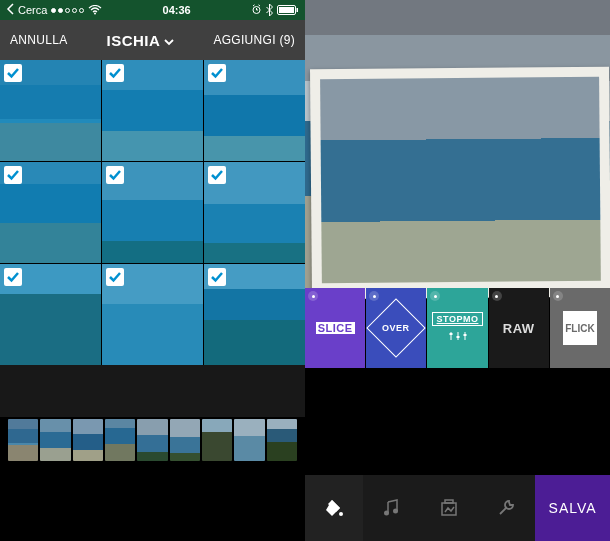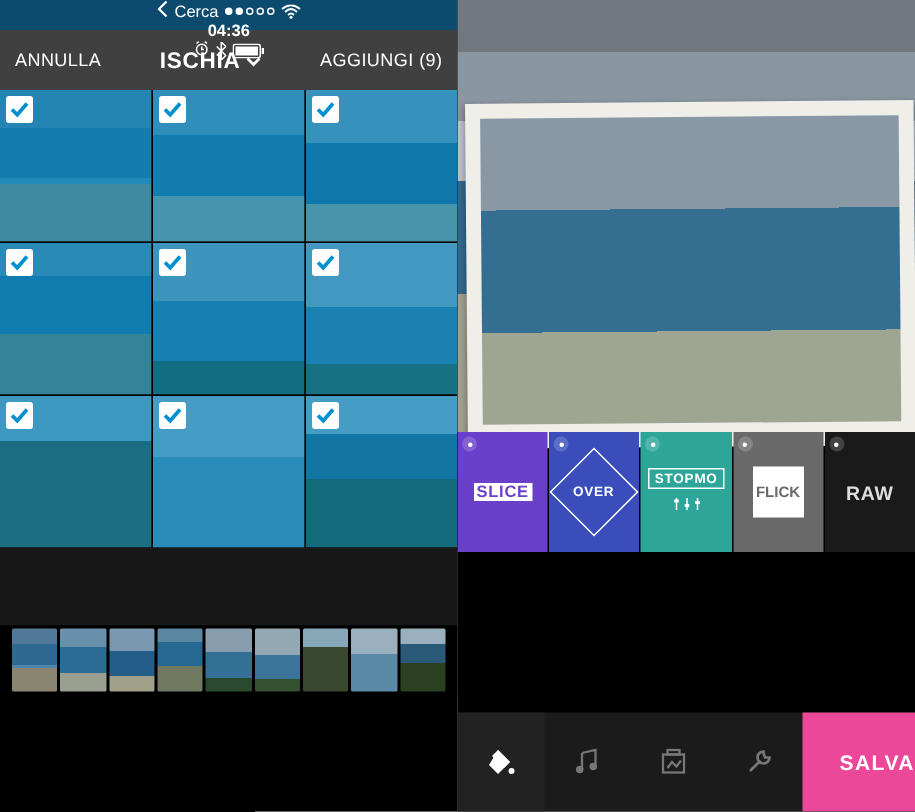--- a/index.html
+++ b/index.html
@@ -3,21 +3,21 @@
 <meta charset="utf-8">
 <style>
   * { box-sizing: border-box; margin: 0; padding: 0; }
   body { background: #fff; font-family: -apple-system, Helvetica, Arial, sans-serif; }
   .stage { width: 610px; height: 541px; background: #fff; position: relative; }
   .phone { position: absolute; top: 0; width: 305px; height: 541px; background: #000; overflow: hidden; }
   .phone-left { left: 0; }
   .phone-right { left: 305px; }
 
   
-  .status { height: 20px; display: flex; align-items: center; justify-content: space-between; padding: 0 6px; color: #fff; font-size: 11px; font-weight: 400; background: #0c4a6e; flex-direction: column; }
+  .status { height: 20px; display: flex; align-items: center; justify-content: space-between; padding: 0 6px; color: #fff; font-size: 11px; font-weight: 400; background: #14532d; }
   .status .sleft, .status .sright { display: flex; align-items: center; gap: 4px; }
   .dots { display: flex; gap: 2px; }
   .dot { width: 5px; height: 5px; border-radius: 50%; border: 1px solid #fff; }
   .dot.fill { background: #fff; }
   .wifi, .bt, .batt { display: inline-flex; }
 
   
   .nav { height: 40px; display: flex; align-items: center; justify-content: space-between; padding: 0 10px; color: #fff; background: #404040; }
   .nav .title { display: flex; align-items: center; gap: 4px; font-weight: 700; font-size: 15px; letter-spacing: 0.5px; }
   .nav .side { font-size: 12px; font-weight: 500; letter-spacing: 0.3px; }
@@ -62,35 +62,35 @@
   .fx .corner::after { content:""; width:3px; height:3px; background:#fff; border-radius:50%; }
   .fx-label { font-size: 11px; font-weight: 800; letter-spacing: 0.5px; }
   .fx-slice { background: #6a3fc9; }
   .fx-slice .fx-label { position: relative; }
   .fx-slice .fx-label::after { content:""; position:absolute; left:-4px; right:-4px; top:50%; height:10px; margin-top:-5px; background:#fff; z-index:-1; }
   .fx-slice .fx-label { color:#6a3fc9; background:#fff; padding:0 2px; mix-blend-mode: normal;}
   .fx-over { background: #3a4dbb; }
   .fx-over .diamond { width:42px; height:42px; border:1px solid #fff; transform: rotate(45deg); display:flex; align-items:center; justify-content:center; }
   .fx-over .diamond span { transform: rotate(-45deg); font-size:9px; font-weight:600; letter-spacing:0.5px;}
   .fx-stopmo { background: #2da599; }
-  .fx-stopmo .box { border:1px solid #fff; padding:1px 4px; font-size:9px; font-weight:700; letter-spacing:0.5px;}
+  .fx-stopmo .box { border:1px solid #fff; padding:1px 4px; font-size:9px; font-weight:700; letter-spacing:0.5px;text-decoration:underline;}
   .fx-stopmo .sliders { margin-top:4px; font-size:12px; }
   .fx-flick { background: #6a6a6a; }
   .fx-flick .sq { width:34px; height:34px; background:#fff; color:#6a6a6a; display:flex; align-items:center; justify-content:center; font-size:10px; font-weight:800;}
   .fx-raw { background: #1a1a1a; }
   .fx-raw .fx-label { color:#ddd; font-size:13px; font-weight:800; }
 
   .blackgap { height: 107px; background: #000; }
 
   
   .toolbar { height: 66px; display: flex; background: #1b1b1b; }
   .toolbar .tbtn { flex: 1; display: flex; align-items: center; justify-content: center; color: #777; }
   .toolbar .tbtn.active { color: #fff; background: #222; }
   .toolbar .tbtn.active svg path, .toolbar .tbtn.active svg rect, .toolbar .tbtn.active svg circle { fill: #fff; }
-  .toolbar .save { flex: 1.3; background: #ec4899; color: #fff; font-weight: 700; font-size: 14px; letter-spacing: 1px; justify-content: flex-end; }
+  .toolbar .save { flex: 1.3; background: #4c1d95; color: #fff; font-weight: 400; font-size: 14px; letter-spacing: 1px; }
 </style>
 </head>
 <body>
 
 <div class="stage">
 
   <div class="phone phone-left">
     <div class="status">
       <div class="sleft">
         <span>
@@ -274,29 +274,29 @@
         <div class="box">STOPMO</div>
         <div class="sliders">
           <svg width="20" height="12" viewBox="0 0 20 12">
               <path d="M3 2 V10 M10 2 V10 M17 2 V10" stroke="#fff"></path>
               <rect x="1.5" y="3" width="3" height="2" fill="#fff"></rect>
               <rect x="8.5" y="6" width="3" height="2" fill="#fff"></rect>
               <rect x="15.5" y="4" width="3" height="2" fill="#fff"></rect>
             </svg>
         </div>
       </div>
+      <div class="fx fx-raw">
+        <span class="corner"></span>
+        <span class="fx-label">RAW</span>
+      </div>
       <div class="fx fx-flick">
         <span class="corner"></span>
         <div class="sq">
             <span>FLICK</span>
           </div>
-      </div>
-      <div class="fx fx-raw">
-        <span class="corner"></span>
-        <span class="fx-label">RAW</span>
       </div>
     </div>
 
     <div class="blackgap"></div>
 
     <div class="toolbar">
       <div class="tbtn active">
         <svg width="22" height="22" viewBox="0 0 22 22">
             <path d="M9 3 L17 11 L9 19 L3 13 Z" fill="#fff"></path>
             <path d="M9 3 L17 11 L13 15 L5 7 Z" fill="#00aee0"></path>

